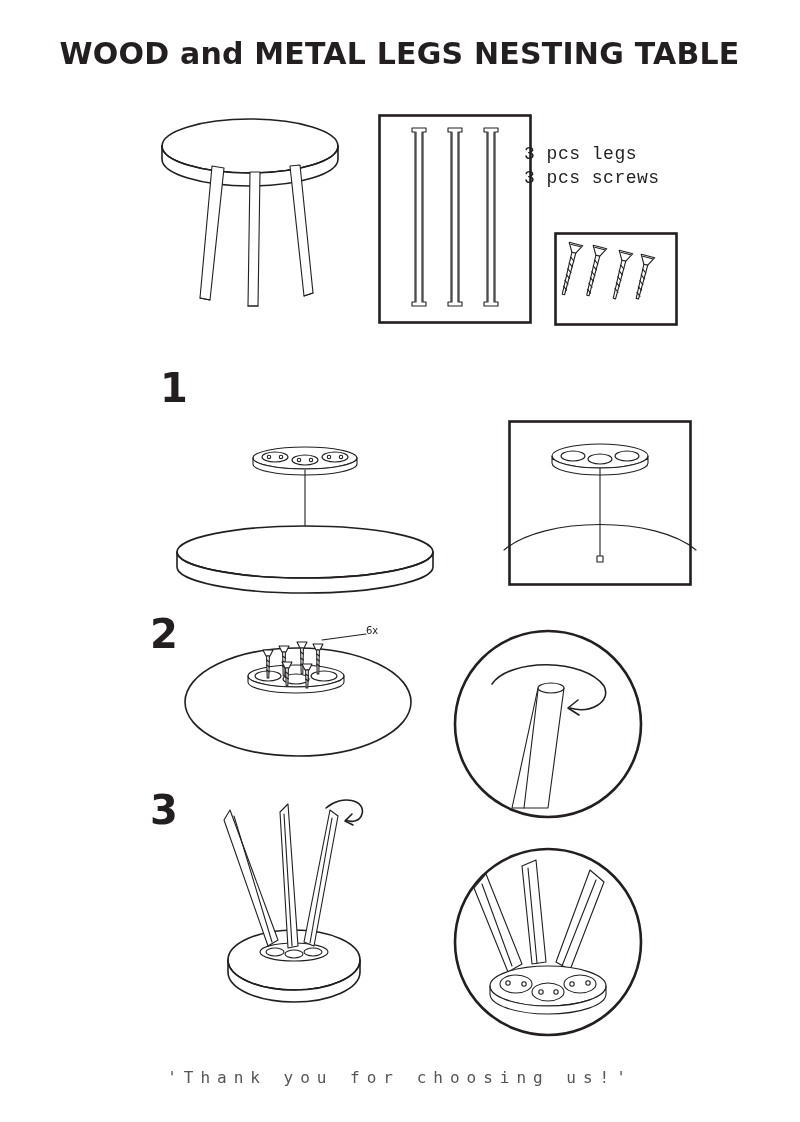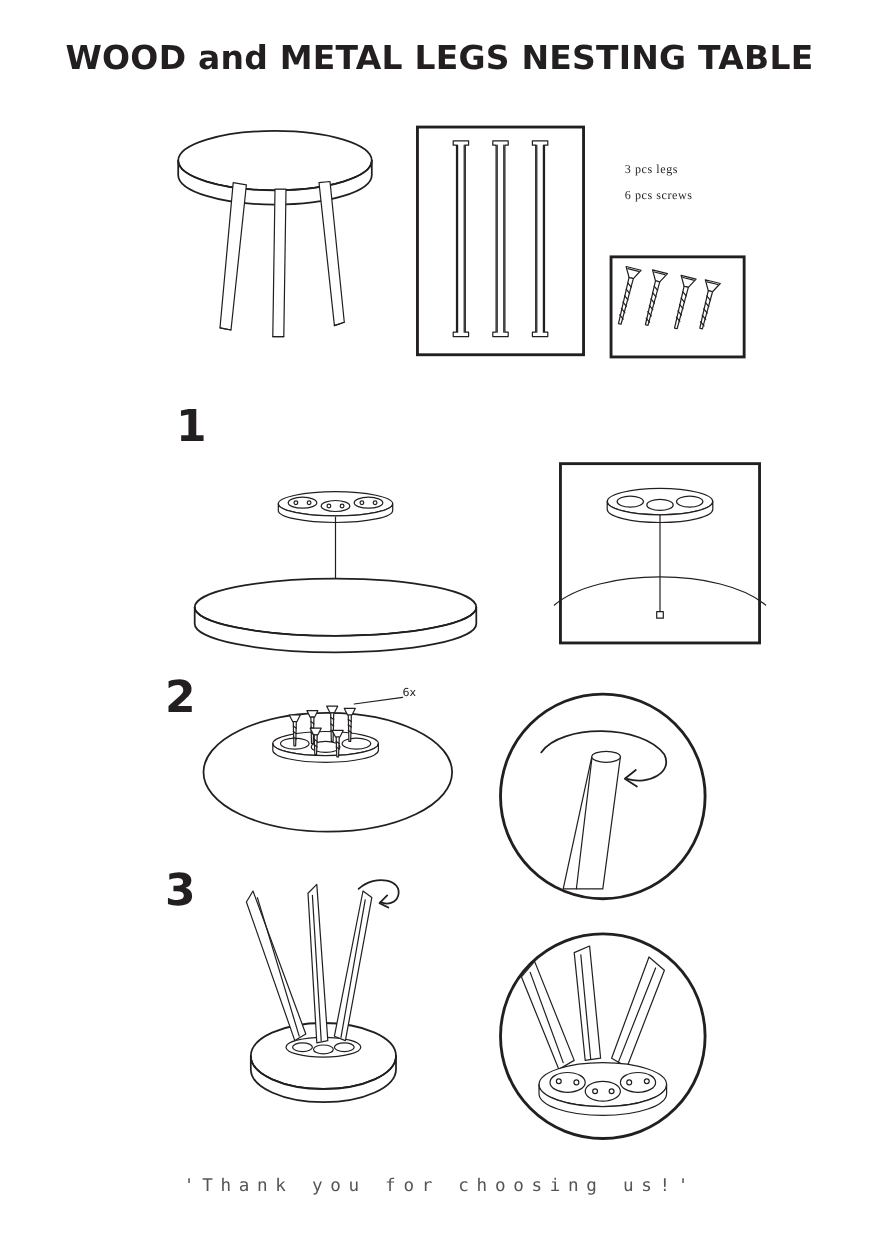--- a/index.html
+++ b/index.html
@@ -45,24 +45,24 @@
   
   .ln { fill: none; stroke: #231f20; stroke-width: 1.6; stroke-linejoin: round; stroke-linecap: round; }
   .ln-thin { fill: none; stroke: #231f20; stroke-width: 1.1; stroke-linejoin: round; stroke-linecap: round; }
   .ln-box { fill: none; stroke: #231f20; stroke-width: 2.6; }
   .fillw { fill: #ffffff; stroke: #231f20; stroke-width: 1.6; stroke-linejoin: round; }
   .fillw-thin { fill: #ffffff; stroke: #231f20; stroke-width: 1.1; stroke-linejoin: round; }
 
   
   .parts-text {
     position: absolute;
-    left: 568px;
+    left: 524px;
     top: 142px;
-    font-family: Liberation Serif, serif;
-    font-size: 11px;
+    font-family: Liberation Mono, monospace;
+    font-size: 18px;
     line-height: 24px;
     color: #231f20;
     letter-spacing: 0.5px;
     white-space: nowrap;
   }
 
   
   .step-num {
     position: absolute;
     font-family: "DejaVu Sans", sans-serif;
@@ -168,21 +168,21 @@
           <path class="fillw-thin" d="M-2,9 L2,9 L1.2,44 L-1.2,44 Z"></path>
           <path class="ln-thin" d="M-2,14 l4,3 M-2,20 l4,3 M-2,26 l4,3 M-2,32 l4,3 M-2,38 l4,3"></path>
           <path class="ln-thin" d="M-5,1.5 L5,1.5"></path>
         </g>
       </g>
     </svg>
   </div>
 
   <div class="parts-text">
     <div>3 pcs legs</div>
-    <div>6 pcs screws</div>
+    <div>3 pcs screws</div>
   </div>
 
   <div class="step-num" id="step-1-num">1</div>
 
   <div class="art" id="step-1-art" style="left:165px; top:430px;">
     <svg width="300" height="170" viewBox="0 0 300 170">
 
       <g transform="translate(140,28)">
         <path class="fillw-thin" d="M-52,0 a52,11 0 1,0 104,0 a52,11 0 1,0 -104,0 Z"></path>
         <path class="fillw-thin" d="M-52,0 a52,11 0 0,0 104,0 l0,6 a52,11 0 0,1 -104,0 Z"></path>

